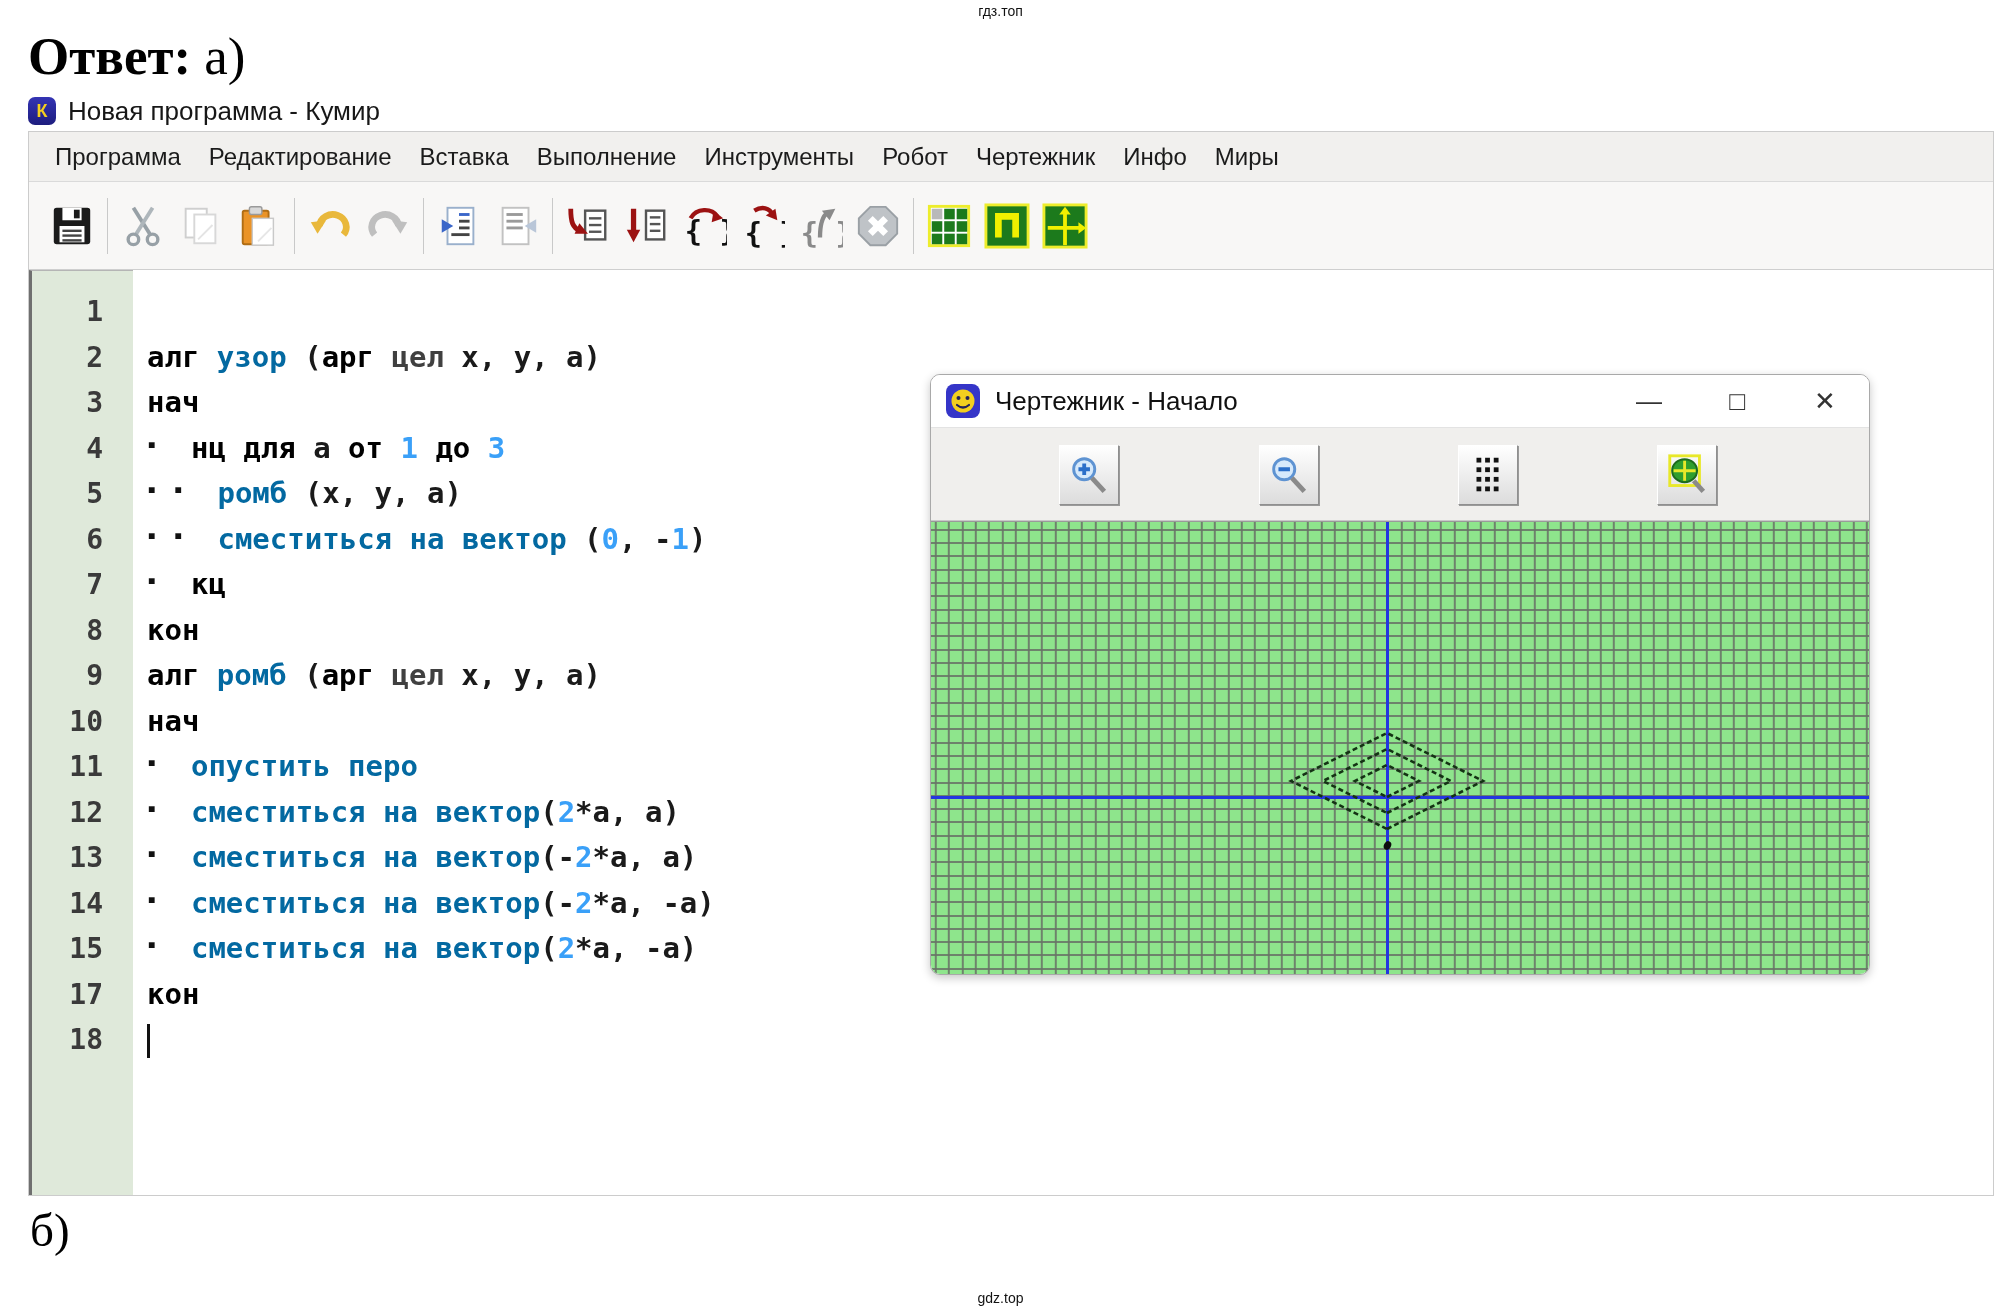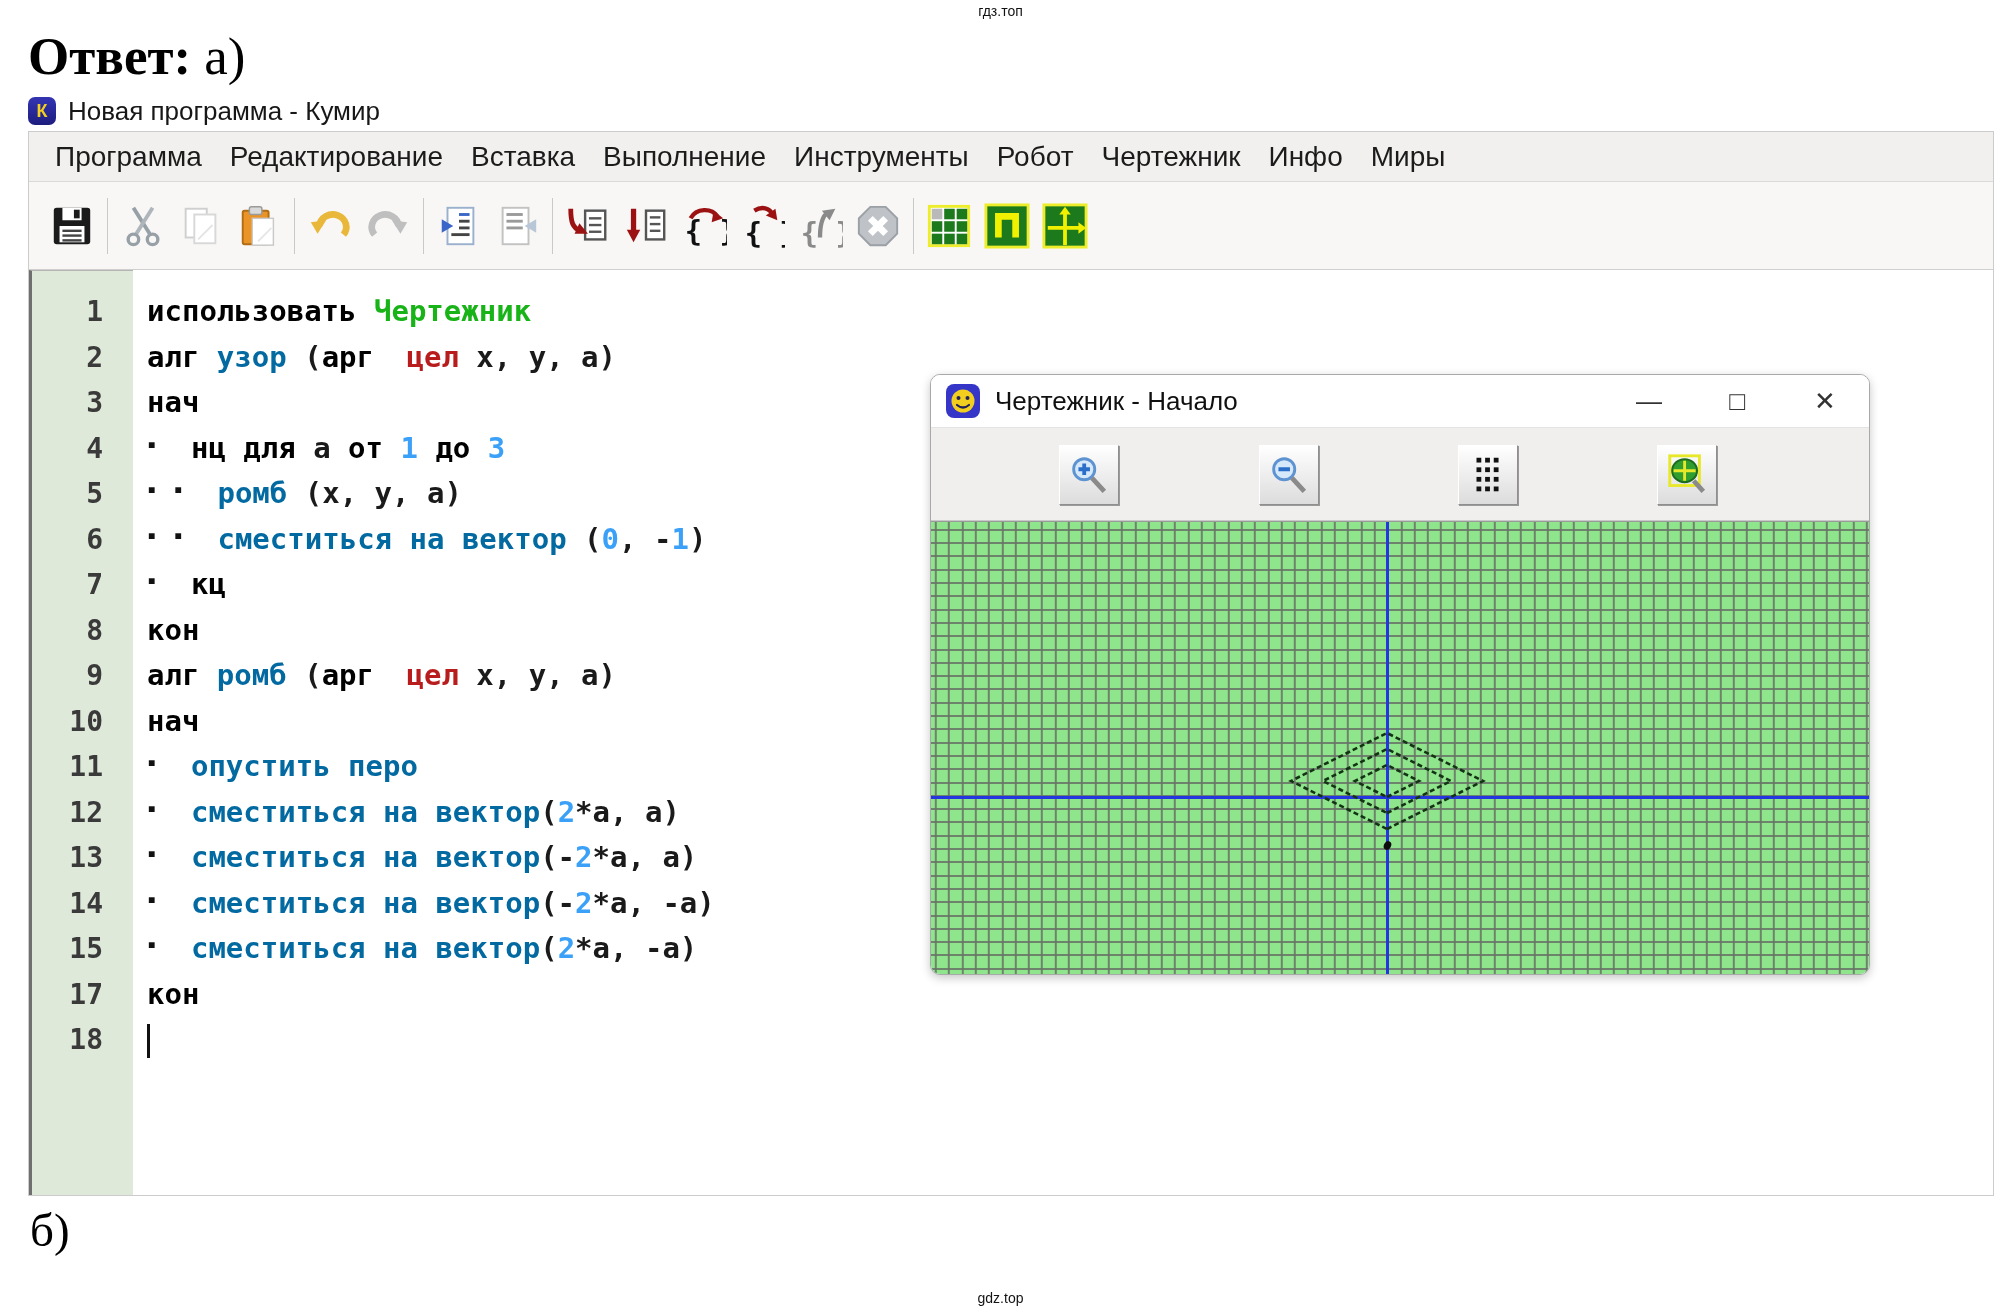--- a/index.html
+++ b/index.html
@@ -18,40 +18,40 @@
   
   .kumir-head { position:absolute; left:28px; top:94px; height:34px; display:flex; align-items:center; gap:12px; }
   .kumir-appicon { width:28px; height:28px; border-radius:7px; background:linear-gradient(180deg,#3434b4,#1d1d7e);
       color:#f4cf1e; font-weight:bold; font-size:18px; display:flex; align-items:center; justify-content:center; }
   .kumir-title { font-size:26px; color:#171717; }
 
   
   .kumir-window { position:absolute; left:28px; top:131px; width:1966px; height:1065px; background:#fff; border:1px solid #cccccc; }
   .menubar { position:absolute; left:0; top:0; right:0; height:50px; background:#f1f0ee; border-bottom:1px solid #dadada;
       display:flex; align-items:center; padding-left:12px; }
-  .menu-item { font-size:28px; color:#1b1b1b; padding:0 14px; cursor:default; }
+  .menu-item { font-size:24px; color:#1b1b1b; padding:0 14px; cursor:default; }
   .toolbar { position:absolute; left:0; top:50px; right:0; height:88px; background:#f8f7f6; border-bottom:1px solid #cfcfcf;
       display:flex; align-items:center; padding-left:8px; }
   .tb-group { display:flex; align-items:center; gap:8px; padding:0 10px; }
   .tb-sep { width:1px; height:56px; background:#c9c9c9; }
   .tb-btn { width:50px; height:50px; display:flex; align-items:center; justify-content:center; }
   .tb-btn svg { width:46px; height:46px; }
 
   
   .code-area { position:absolute; left:0; top:138px; right:0; bottom:0; background:#fff; }
   .gutter { position:absolute; left:0; top:0; width:104px; bottom:0; background:#dfe9da; border-left:3px solid #6f6f6f; border-top:1px solid #b5b5b5; }
   .code-lines { position:absolute; left:0; top:19px; right:0; font-family:"DejaVu Sans Mono", monospace; font-weight:bold; font-size:29px; }
   .code-row { display:flex; height:45.5px; line-height:45.5px; white-space:pre; }
   .lineno { width:104px; flex:0 0 104px; text-align:right; padding-right:30px; color:#3a3a3a; font-size:28px; }
   .code-text { padding-left:14px; color:#000; }
   .seg-kw { color:#000; }
   .seg-pl { color:#1a1a1a; }
   .seg-name { color:#0369a1; }
   .seg-mod { color:#17b317; }
-  .seg-type { color:#b91c1c;margin-left:15px; }
+  .seg-type { color:#404040; }
   .seg-num { color:#3aa0f8; }
   .seg-dot { color:#111; font-size:15px; vertical-align:middle; position:relative; top:-5px; }
   .caret { display:inline-block; width:3px; height:34px; background:#111; vertical-align:middle; }
 
   
   .drawer-window { position:absolute; left:930px; top:374px; width:940px; height:601px; background:#fff;
       border:1px solid #a9a9a9; border-radius:10px; box-shadow:0 3px 10px rgba(0,0,0,.22); overflow:hidden; }
   .drawer-titlebar { position:absolute; left:0; top:0; right:0; height:52px; background:#fff; display:flex; align-items:center; padding-left:14px; gap:14px; }
   .drawer-title { font-size:26px; color:#101010; }
   .drawer-controls { position:absolute; right:0; top:0; height:52px; display:flex; align-items:center; }
@@ -259,21 +259,21 @@
               <line x1="24" y1="8" x2="24" y2="44" stroke="#f0f000" stroke-width="4"></line>
               <path d="M38 20 L46 26 L38 32 Z" fill="#f0f000"></path>
               <path d="M18 12 L24 4 L30 12 Z" fill="#f0f000"></path>
             </svg>
           </div>
         </div>
       </div>
     <div class="code-area">
       <div class="gutter"></div>
       <div class="code-lines" id="code-lines">
-          <div class="code-row"><div class="lineno">1</div><div class="code-text"><span class="seg-kw">использовать </span><span class="seg-mod">Чертежник</span></div></div>
+          <div class="code-row"><div class="lineno">1</div></div>
           <div class="code-row"><div class="lineno">2</div><div class="code-text"><span class="seg-kw">алг </span><span class="seg-name">узор </span><span class="seg-pl">(</span><span class="seg-kw">арг </span><span class="seg-type">цел </span><span class="seg-pl">x, y, a)</span></div></div>
           <div class="code-row"><div class="lineno">3</div><div class="code-text"><span class="seg-kw">нач</span></div></div>
           <div class="code-row"><div class="lineno">4</div><div class="code-text"><span class="seg-dot">▪</span><span class="seg-pl">  </span><span class="seg-kw">нц для </span><span class="seg-pl">a </span><span class="seg-kw">от </span><span class="seg-num">1 </span><span class="seg-kw">до </span><span class="seg-num">3</span></div></div>
           <div class="code-row"><div class="lineno">5</div><div class="code-text"><span class="seg-dot">▪</span><span class="seg-pl"> </span><span class="seg-dot">▪</span><span class="seg-pl">  </span><span class="seg-name">ромб </span><span class="seg-pl">(x, y, a)</span></div></div>
           <div class="code-row"><div class="lineno">6</div><div class="code-text"><span class="seg-dot">▪</span><span class="seg-pl"> </span><span class="seg-dot">▪</span><span class="seg-pl">  </span><span class="seg-name">сместиться на вектор </span><span class="seg-pl">(</span><span class="seg-num">0</span><span class="seg-pl">, -</span><span class="seg-num">1</span><span class="seg-pl">)</span></div></div>
           <div class="code-row"><div class="lineno">7</div><div class="code-text"><span class="seg-dot">▪</span><span class="seg-pl">  </span><span class="seg-kw">кц</span></div></div>
           <div class="code-row"><div class="lineno">8</div><div class="code-text"><span class="seg-kw">кон</span></div></div>
           <div class="code-row"><div class="lineno">9</div><div class="code-text"><span class="seg-kw">алг </span><span class="seg-name">ромб </span><span class="seg-pl">(</span><span class="seg-kw">арг </span><span class="seg-type">цел </span><span class="seg-pl">x, y, a)</span></div></div>
           <div class="code-row"><div class="lineno">10</div><div class="code-text"><span class="seg-kw">нач</span></div></div>
           <div class="code-row"><div class="lineno">11</div><div class="code-text"><span class="seg-dot">▪</span><span class="seg-pl">  </span><span class="seg-name">опустить перо</span></div></div>

